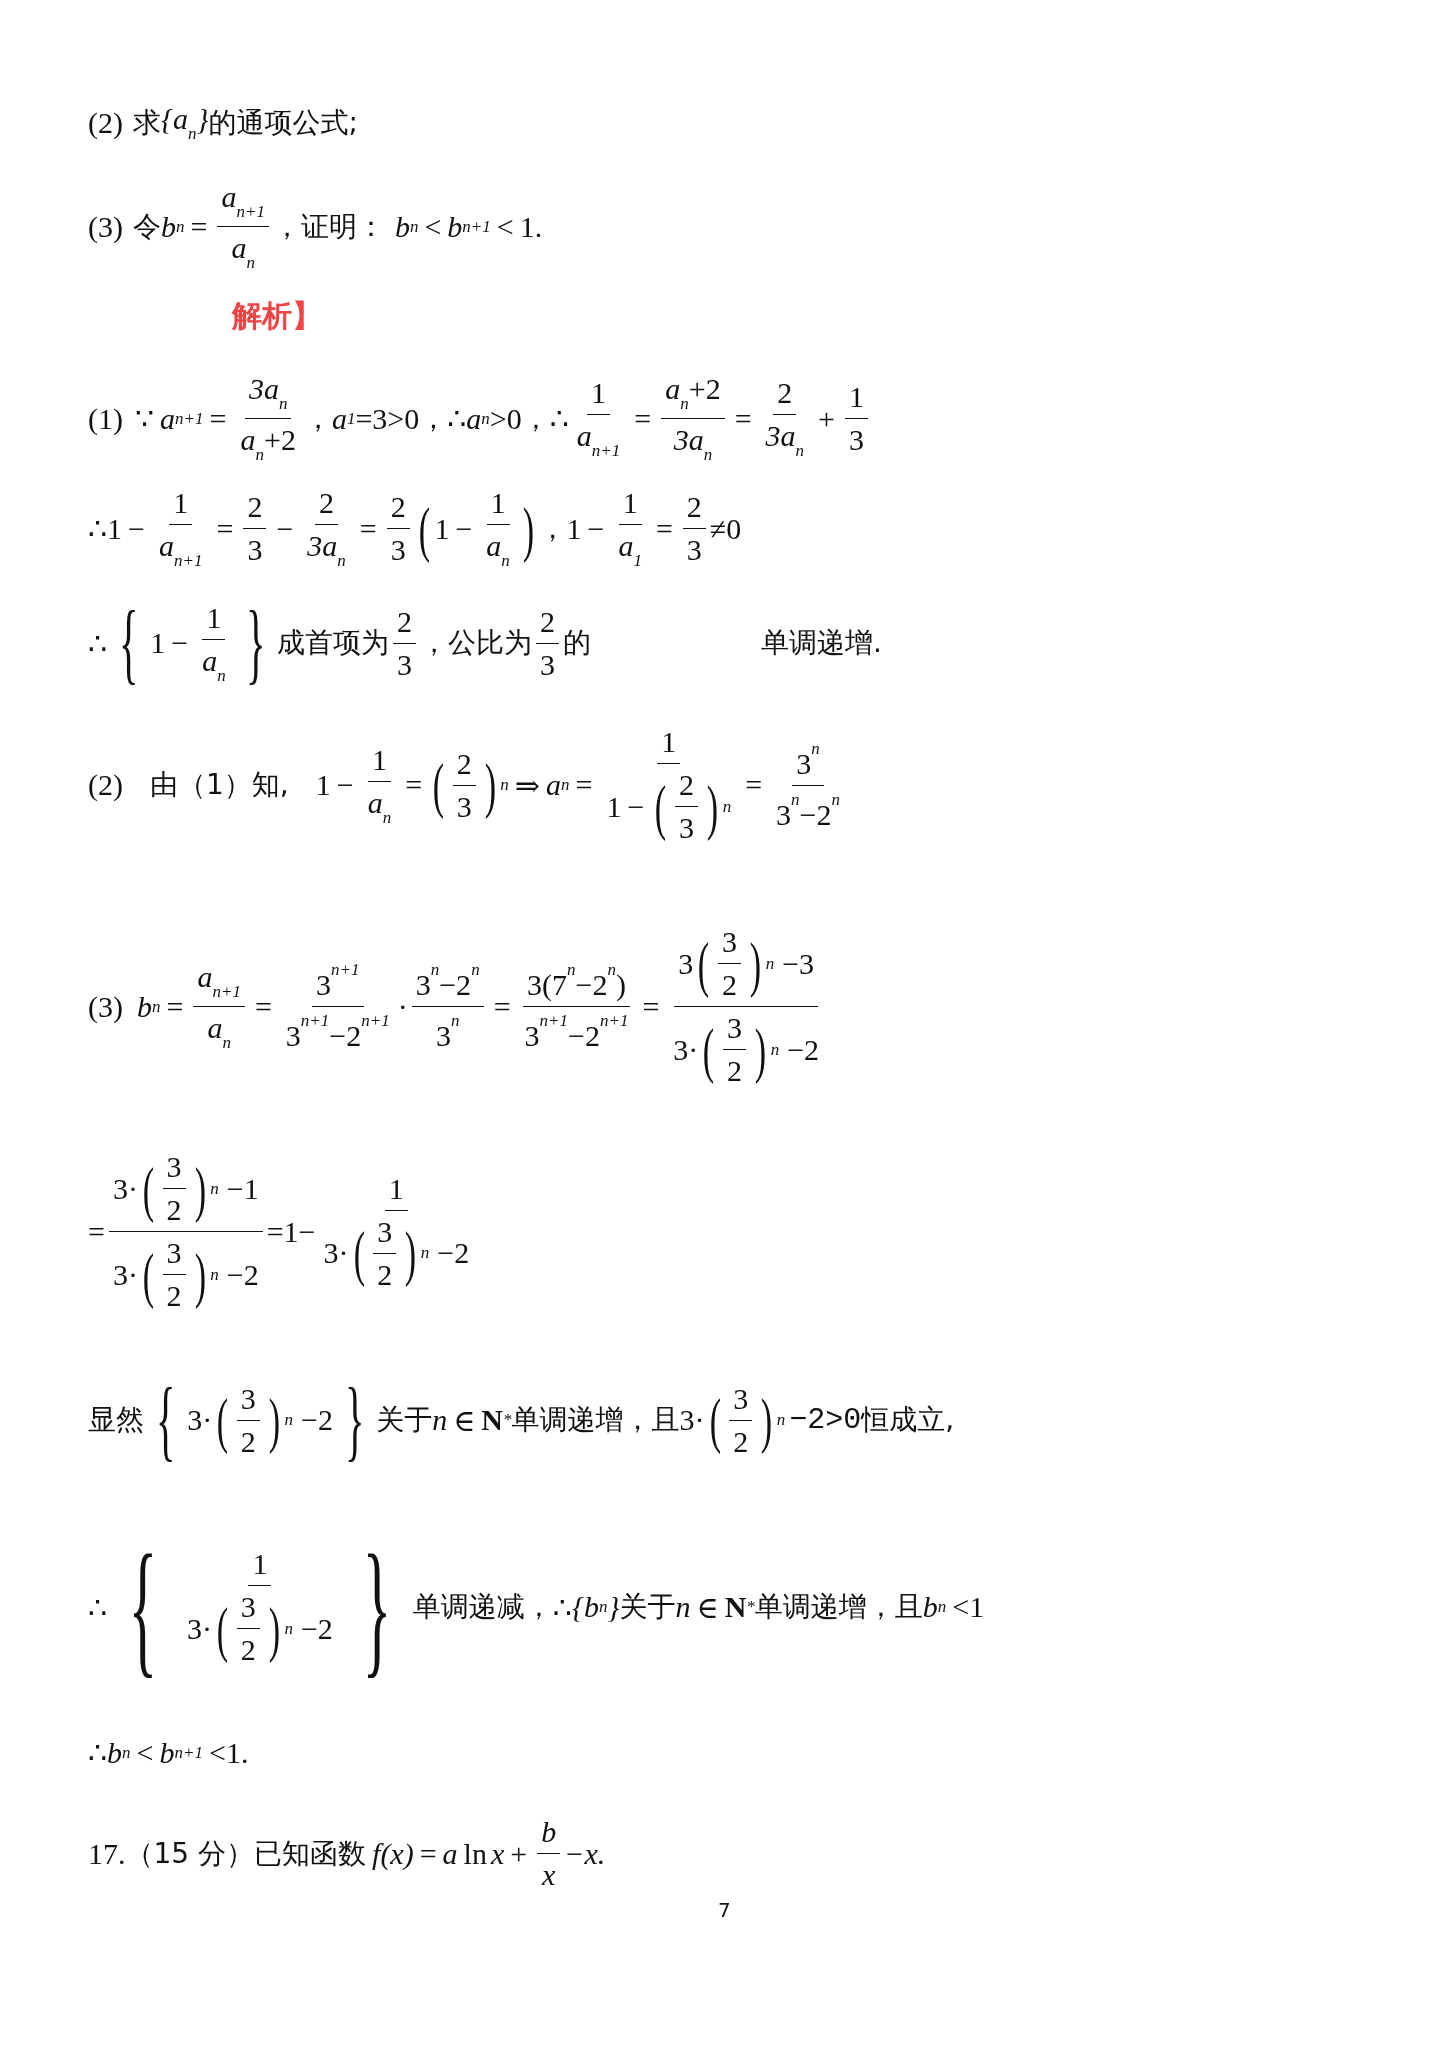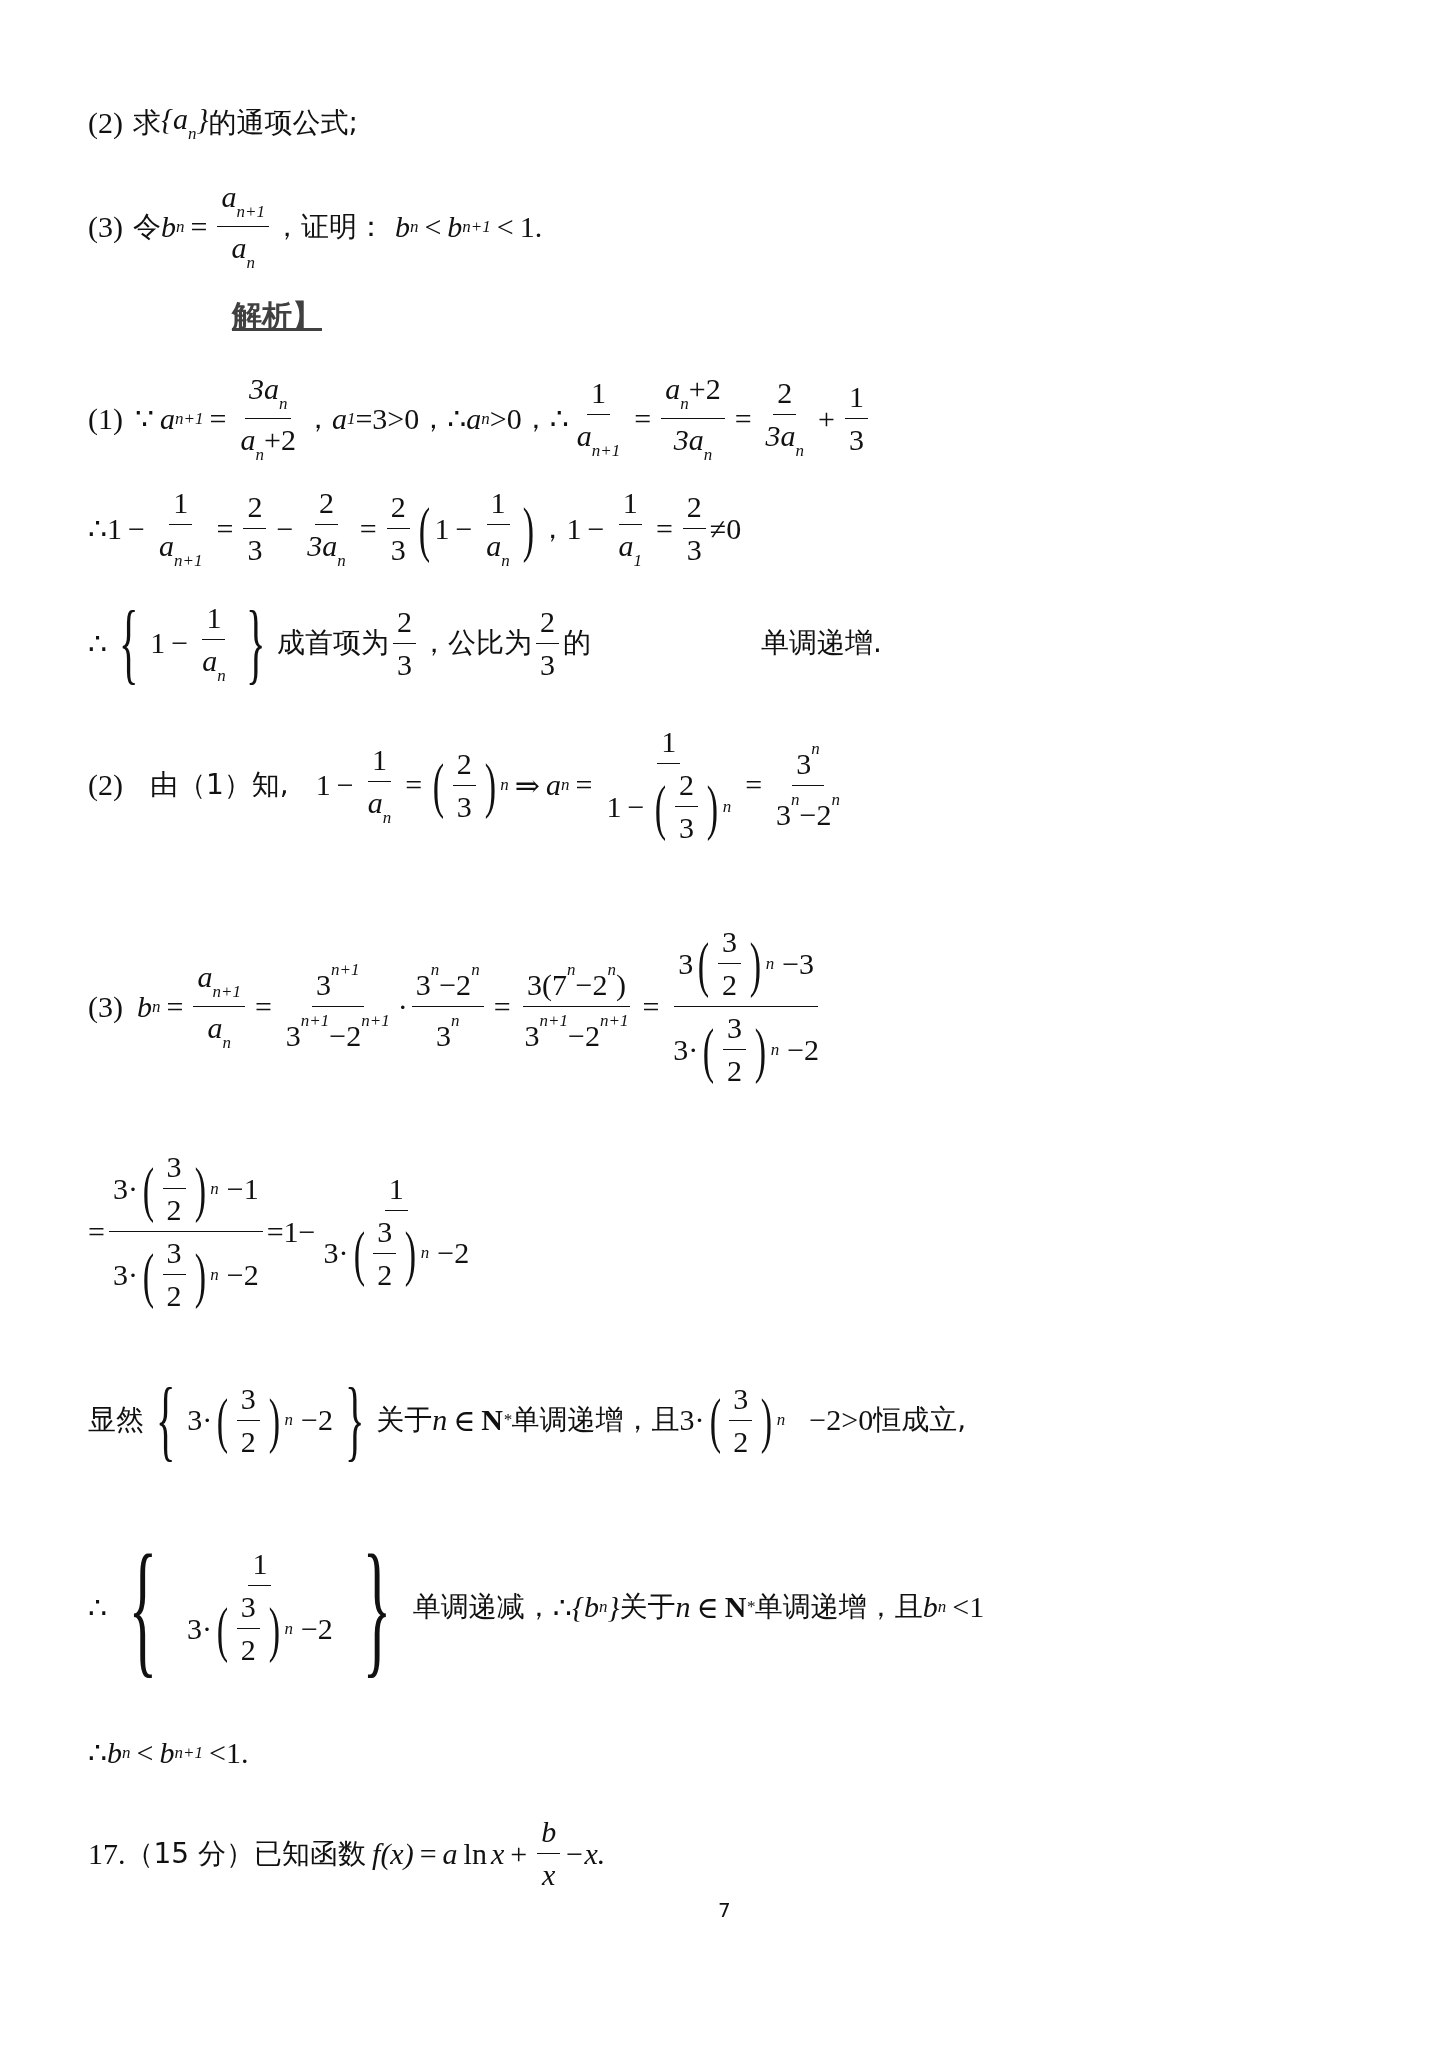--- a/index.html
+++ b/index.html
@@ -11,22 +11,22 @@
   .r { font-family:"Liberation Serif","DejaVu Serif",serif; font-style:normal; }
   .sub { font-size:17px; vertical-align:-10px; font-style:italic; }
   .sup { font-size:17px; vertical-align:20px; font-style:italic; }
   .frac { display:inline-flex; flex-direction:column; align-items:center; vertical-align:middle; margin:0 4px; }
   .frac > .num { padding:0 4px 4px; border-bottom:1.6px solid #111; text-align:center; }
   .frac > .den { padding:4px 4px 0; text-align:center; }
   .paren { font-size:62px; font-weight:200; line-height:1; transform:scaleX(0.55); display:inline-block; }
   .brace { font-size:90px; font-weight:100; line-height:1; transform:scaleX(0.45); display:inline-block; }
   .brace-lg { font-size:150px; font-weight:100; line-height:1; transform:scaleX(0.4); display:inline-block; }
   .op { margin:0 6px; font-style:normal; }
-  .red { position:absolute; left:232px; top:296px; color:#404040; font-weight:bold; font-size:30px;
-         font-family:"DejaVu Sans","Liberation Sans",sans-serif;text-decoration:underline; }
+  .red { position:absolute; left:232px; top:296px; color:#ef4444; font-weight:bold; font-size:30px;
+         font-family:"DejaVu Sans","Liberation Sans",sans-serif; }
   .pagenum { position:absolute; left:718px; top:1898px; font-size:20px; font-family:"DejaVu Sans","Liberation Sans",sans-serif; }
   .gap { display:inline-block; width:170px; }
   .bold-N { font-weight:bold; font-style:normal; }
 </style>
 </head>
 <body>
 
 <div class="line" style="top:102px;">
   <span class="r">(2)</span>
   <span class="cjk" style="margin-left:10px;">求</span>
@@ -325,21 +325,21 @@
     <span class="sup">*</span>
   <span class="cjk">单调递增，且</span>
   <span class="r">3·</span>
   <span class="paren">(</span>
   <span class="frac">
       <span class="num r">3</span>
       <span class="den r">2</span>
     </span>
   <span class="paren">)</span>
     <span class="sup" style="vertical-align:34px;">n</span>
-  <span class="r" style="margin-left:24px;">−2&gt;0</span>
+  <span class="r" style="margin-left:4px;font-family:Liberation Mono, monospace;">−2&gt;0</span>
   <span class="cjk">恒成立,</span>
 </div>
 
 <div class="line" style="top:1532px;">
   <span class="r">∴</span>
   <span class="brace-lg">{</span>
   <span class="frac">
     <span class="num r">1</span>
     <span class="den r" style="display:flex;align-items:center;">
       <span>3·</span>

